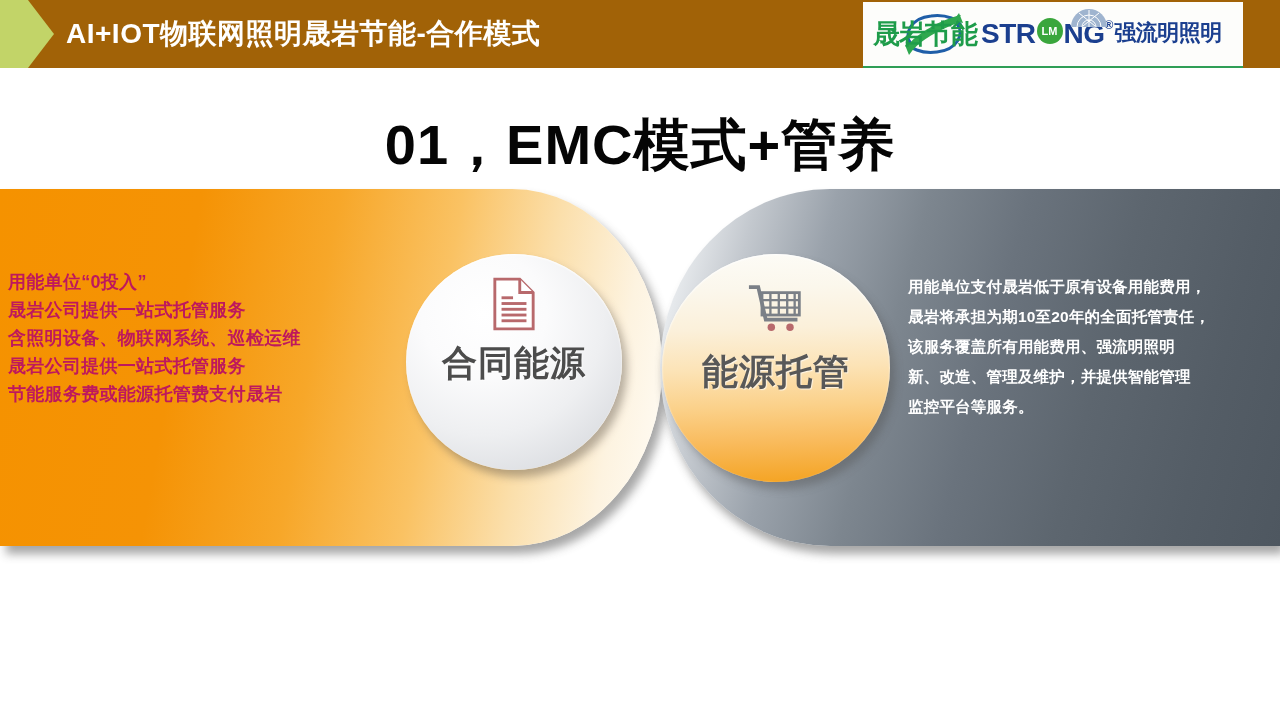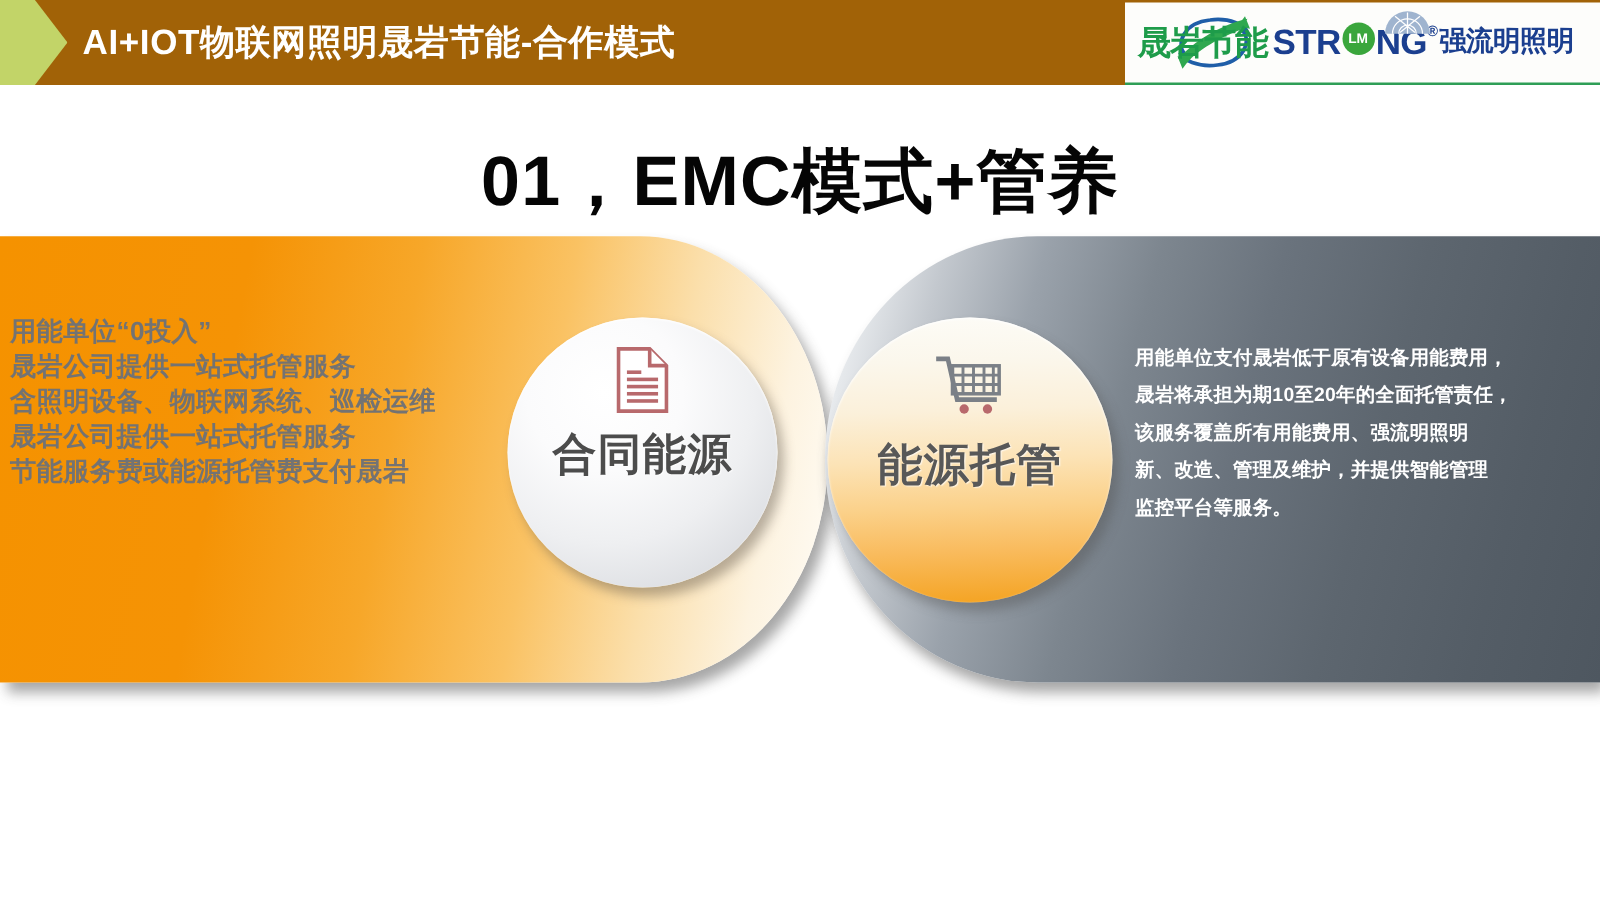--- a/index.html
+++ b/index.html
@@ -41,21 +41,21 @@
     color: #ffffff;
     font-size: 28px;
     font-weight: bold;
     letter-spacing: 0.5px;
     white-space: nowrap;
   }
 
   
   .logo-block {
     position: absolute;
-    left: 900px;
+    left: 863px;
     top: 2px;
     width: 380px;
     height: 64px;
     background: #fdfdfb;
     border-bottom: 2px solid #2f9e56;
     display: flex;
     align-items: center;
     overflow: hidden;
   }
   .logo-cn {
@@ -159,24 +159,24 @@
         #ffffff 0%, #e6e9ec 6%, #c3c8ce 14%,
         #9aa2ab 25%, #7d868f 38%, #6a737d 52%,
         #5d666f 68%, #545d66 85%, #4e5760 100%);
     border-radius: 170px 0 0 170px / 178px 0 0 178px;
     box-shadow: 4px 8px 10px rgba(60,60,60,0.45);
   }
 
   
   .text-left {
     position: absolute;
-    left: 8px; top: 252px;
+    left: 8px; top: 268px;
     width: 330px;
-    color: #737373;
-    font-size: 21px;
+    color: #be185d;
+    font-size: 18px;
     font-weight: bold;
     line-height: 28px;
     letter-spacing: 0.3px;
   }
   .text-left .ln { display: block; white-space: nowrap; }
 
   
   .text-right {
     position: absolute;
     left: 908px; top: 272px;

